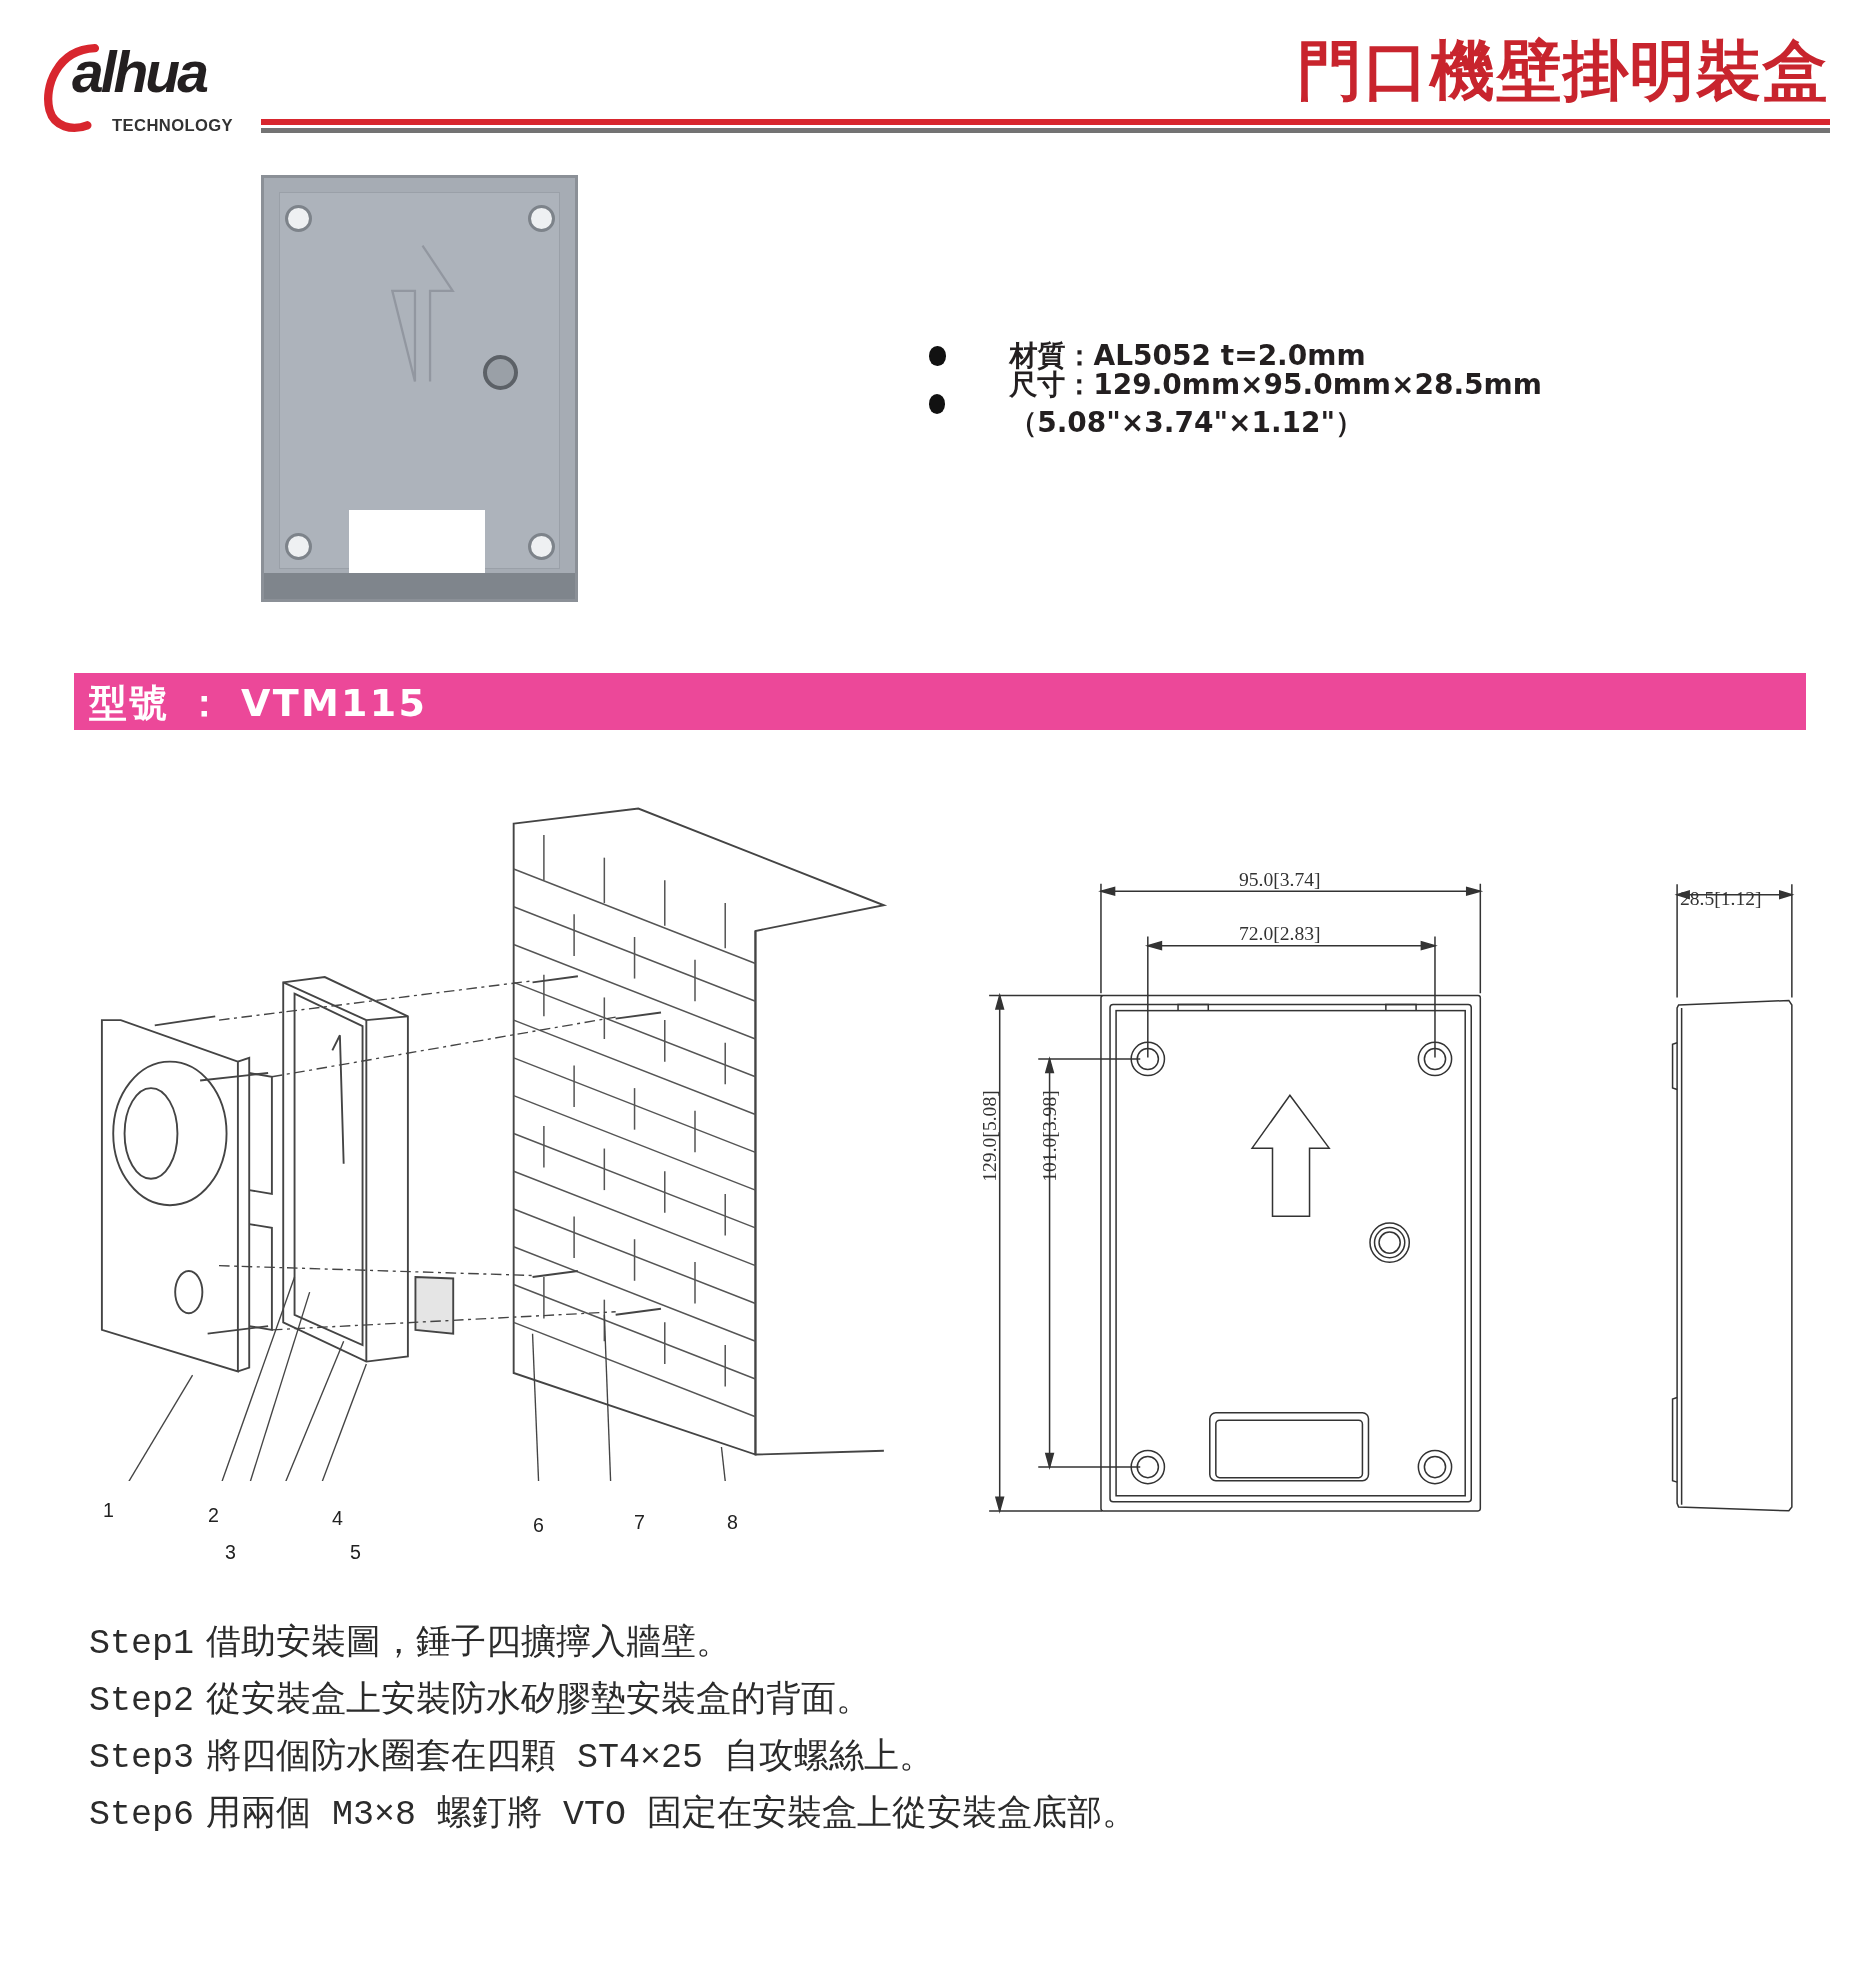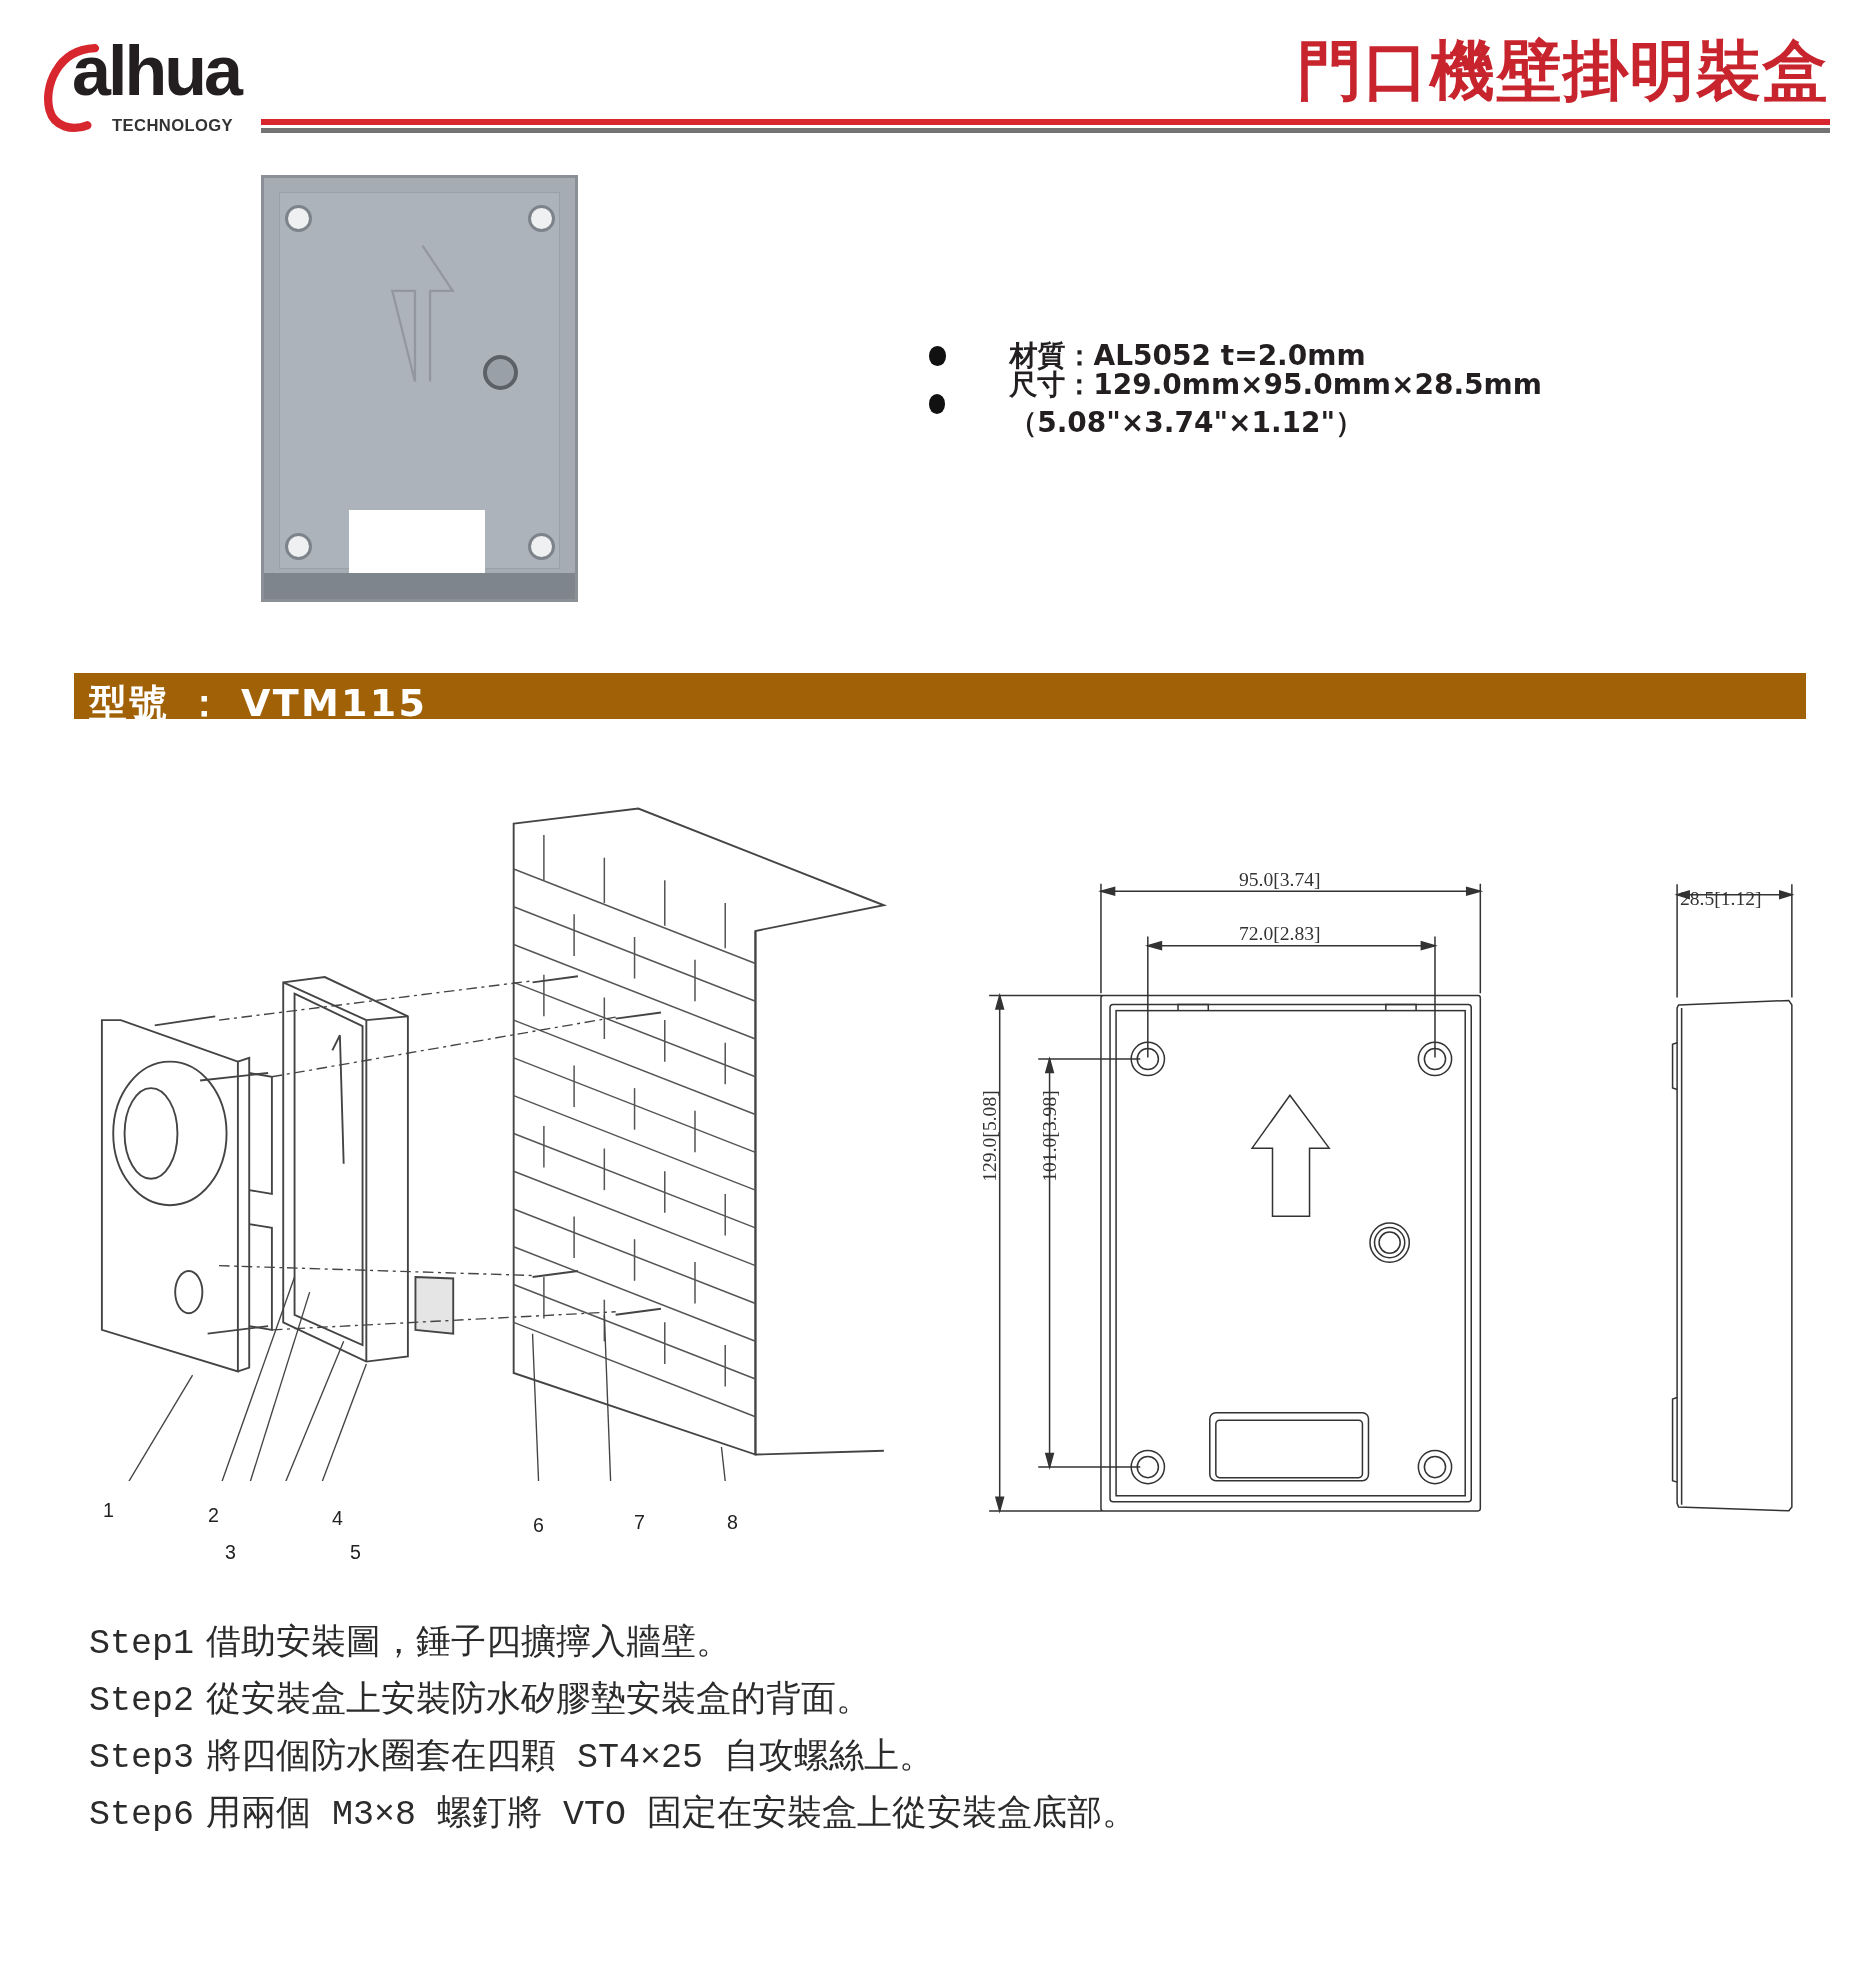--- a/index.html
+++ b/index.html
@@ -2,22 +2,22 @@
 <html style="font-size:12px"><head>
 <meta charset="utf-8">
 <style>
   html, body { margin:0; padding:0; background:#ffffff; }
   body { width:1874px; height:1975px; position:relative; overflow:hidden;
          font-family:"DejaVu Sans", "Liberation Sans", sans-serif; color:#231f20; }
   .abs { position:absolute; }
 
   
   .logo { left:42px; top:36px; width:317px; height:106px; }
-  .logo-word { position:absolute; left:30px; top:0px; font-family:"Liberation Sans", sans-serif;
-               font-weight:bold; font-size:70px; letter-spacing:-3px; color:#231f20; line-height:1; }
+  .logo-word { position:absolute; left:30px; top:8px; font-family:"Liberation Sans", sans-serif;
+               font-weight:bold; font-style:italic; font-size:57px; letter-spacing:-3px; color:#231f20; line-height:1; }
   .logo-tech { position:absolute; left:70px; top:80px; font-family:"Liberation Sans", sans-serif;
                font-size:16.6px; font-weight:bold; color:#333; letter-spacing:0.4px; }
   .title { right:45px; top:36px; font-family:Liberation Serif, serif; font-weight:bold; font-size:65px;
            color:#c8242d; letter-spacing:1.5px; line-height:1.1; }
   .rule-red { left:261px; top:119px; width:1569px; height:6px; background:#d8262e; }
   .rule-gray { left:261px; top:128px; width:1569px; height:5.3px; background:#737373; }
 
   
   .photo { left:261px; top:175px; width:317px; height:427px; background:#a6acb4;
            border:3px solid #8b9097; box-sizing:border-box; }
@@ -26,21 +26,21 @@
   .photo .hole { position:absolute; width:21px; height:21px; border-radius:50%; background:#eef0f2; border:3.8px solid #7d838a; }
   .photo .boss { position:absolute; width:27px; height:27px; border-radius:50%; background:#9aa0a7; border:4.5px solid #5c6167; }
   .photo .bottomstrip { position:absolute; left:0; right:0; bottom:0; height:26px; background:#7f858c; }
 
   
   .specs { left:929px; top:332px; }
   .spec-row { display:flex; align-items:center; height:48px; font-size:28px; font-family:"DejaVu Sans", sans-serif; font-weight:bold; color:#231f20; }
   .bullet { width:16.6px; height:19.6px; border-radius:50%; background:#111; margin-right:64px; }
 
   
-  .banner { left:74px; top:673px; width:1732px; height:46px; background:#a16207; }
+  .banner { left:74px; top:673px; width:1732px; height:57px; background:#ec4899; }
   .banner-text { position:absolute; left:15px; top:4.5px; color:#fff; font-size:38px; font-weight:bold;
                  font-family:"DejaVu Sans", sans-serif; letter-spacing:2.3px; }
 
   
   .dim { font-family:"Liberation Serif", "DejaVu Serif", serif; font-size:19.6px; color:#333; position:absolute; white-space:nowrap; }
   .dim.v { transform:rotate(-90deg); transform-origin:center center; }
   .callout { position:absolute; font-family:"Liberation Sans", sans-serif; font-size:19.6px; color:#222; }
 
   
   .steps { left:89px; top:1616px; }

